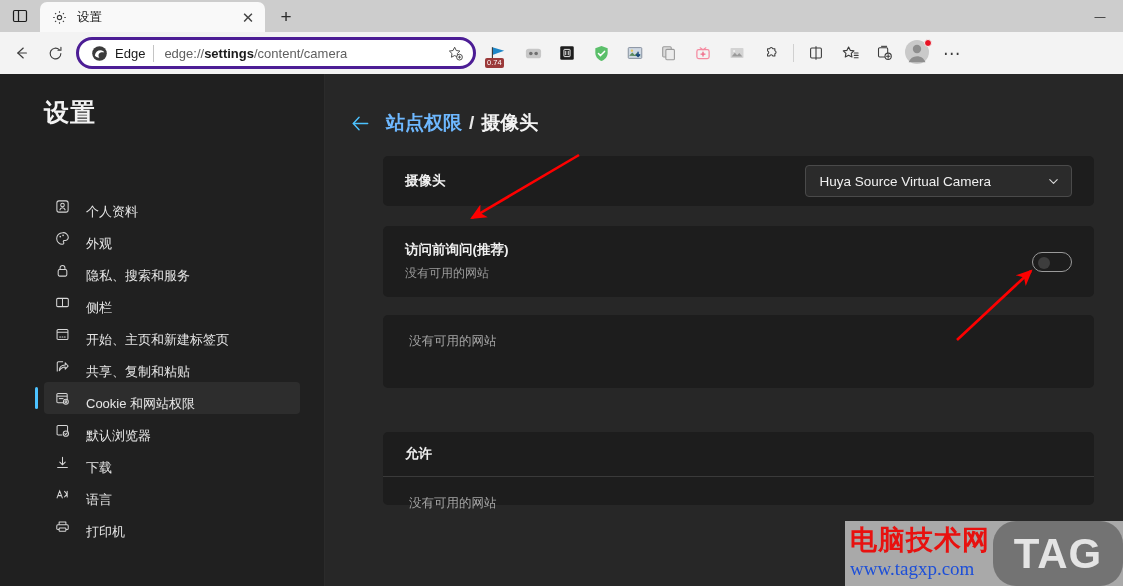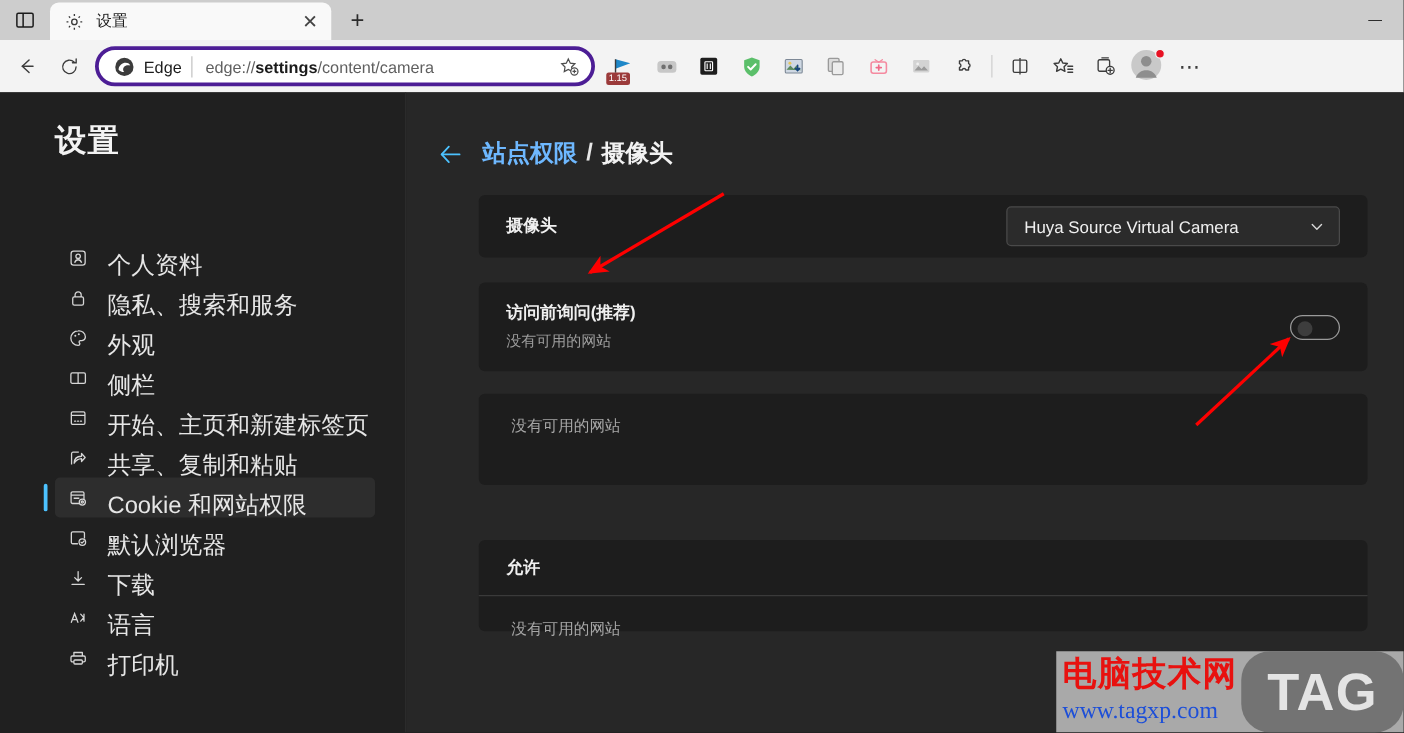--- a/index.html
+++ b/index.html
@@ -137,21 +137,21 @@
   }
   .navitem.selected { background: #2d2d2d; }
   .navitem.selected::before {
     content: ""; position: absolute; left: -9px; top: 5px;
     width: 3px; height: 22px; background: #4cc2ff; border-radius: 2px;
   }
   .nav-icon {
     flex: 0 0 20px; height: 20px; margin-right: 14px;
     display: flex; align-items: center; justify-content: center; color: #d6d6d6;
   }
-  .nav-label { font-size: 19px; color: #e6e6e6; white-space: nowrap; margin-top: 12px; }
+  .nav-label { font-size: 13px; color: #e6e6e6; white-space: nowrap; margin-top: 12px; }
 
   
   .main {
     position: absolute; top: 0; left: 325px; width: 798px; height: 512px;
     background: #272727; overflow: hidden;
   }
   .breadcrumb {
     position: absolute; top: 36px; left: 25px;
     display: flex; align-items: center;
   }
@@ -289,21 +289,21 @@
         <path d="M14.7 12.5v3.6M12.9 14.3h3.6" stroke-width="1.1"></path>
       </svg>
     </span>
   </div>
 
   <div class="tb-ext">
     <svg width="19" height="17" viewBox="0 0 20 18">
       <path d="M2.5 2.5 L15 6 L2.5 10.5 Z" fill="#1e87c8"></path>
       <path d="M2.5 2.5 V14" stroke="#3a3a3a" stroke-width="1.2"></path>
     </svg>
-    <span class="badge-100">1.15</span>
+    <span class="badge-100">0.74</span>
   </div>
   <div class="tb-ext">
     <svg width="19" height="19" viewBox="0 0 20 20">
       <rect x="2" y="5" width="16" height="10" rx="3" fill="#c7c7c7"></rect>
       <circle cx="7.2" cy="10" r="1.9" fill="#6f6f6f"></circle>
       <circle cx="12.8" cy="10" r="1.9" fill="#6f6f6f"></circle>
     </svg>
   </div>
   <div class="tb-ext">
     <svg width="18" height="18" viewBox="0 0 20 20">
@@ -402,36 +402,36 @@
             <circle cx="8" cy="6.4" r="1.9"></circle>
               <path d="M5 12c.6-1.8 1.6-2.6 3-2.6s2.4.8 3 2.6"></path>
           </svg>
         </span>
         <span class="nav-label">个人资料</span>
       </div>
 
       <div class="navitem">
         <span class="nav-icon">
           <svg width="15" height="15" viewBox="0 0 16 16" fill="none" stroke="#d6d6d6" stroke-width="1.1">
-            <rect x="3.4" y="7" width="9.2" height="7" rx="1.4"></rect>
-            <path d="M5.4 7V5.2a2.6 2.6 0 0 1 5.2 0V7"></path>
-          </svg>
-        </span>
-        <span class="nav-label">隐私、搜索和服务</span>
-      </div>
-
-      <div class="navitem">
-        <span class="nav-icon">
-          <svg width="15" height="15" viewBox="0 0 16 16" fill="none" stroke="#d6d6d6" stroke-width="1.1">
             <path d="M8 1.8A6.2 6.2 0 1 0 8 14.2c1 0 1.5-.6 1.5-1.3 0-.8-.7-1-.7-1.7 0-.6.5-1 1.2-1h1.3A3.5 3.5 0 0 0 14.2 7 5.4 5.4 0 0 0 8 1.8z"></path>
             <circle cx="5.6" cy="6" r="0.85" fill="#d6d6d6" stroke="none"></circle>
             <circle cx="8.6" cy="4.7" r="0.85" fill="#d6d6d6" stroke="none"></circle>
           </svg>
         </span>
         <span class="nav-label">外观</span>
+      </div>
+
+      <div class="navitem">
+        <span class="nav-icon">
+          <svg width="15" height="15" viewBox="0 0 16 16" fill="none" stroke="#d6d6d6" stroke-width="1.1">
+            <rect x="3.4" y="7" width="9.2" height="7" rx="1.4"></rect>
+            <path d="M5.4 7V5.2a2.6 2.6 0 0 1 5.2 0V7"></path>
+          </svg>
+        </span>
+        <span class="nav-label">隐私、搜索和服务</span>
       </div>
 
       <div class="navitem">
         <span class="nav-icon">
           <svg width="15" height="15" viewBox="0 0 16 16" fill="none" stroke="#d6d6d6" stroke-width="1.1">
             <rect x="1.8" y="3.6" width="12.4" height="8.8" rx="1.2"></rect>
               <line x1="8" y1="3.6" x2="8" y2="12.4"></line>
           </svg>
         </span>
         <span class="nav-label">侧栏</span>

